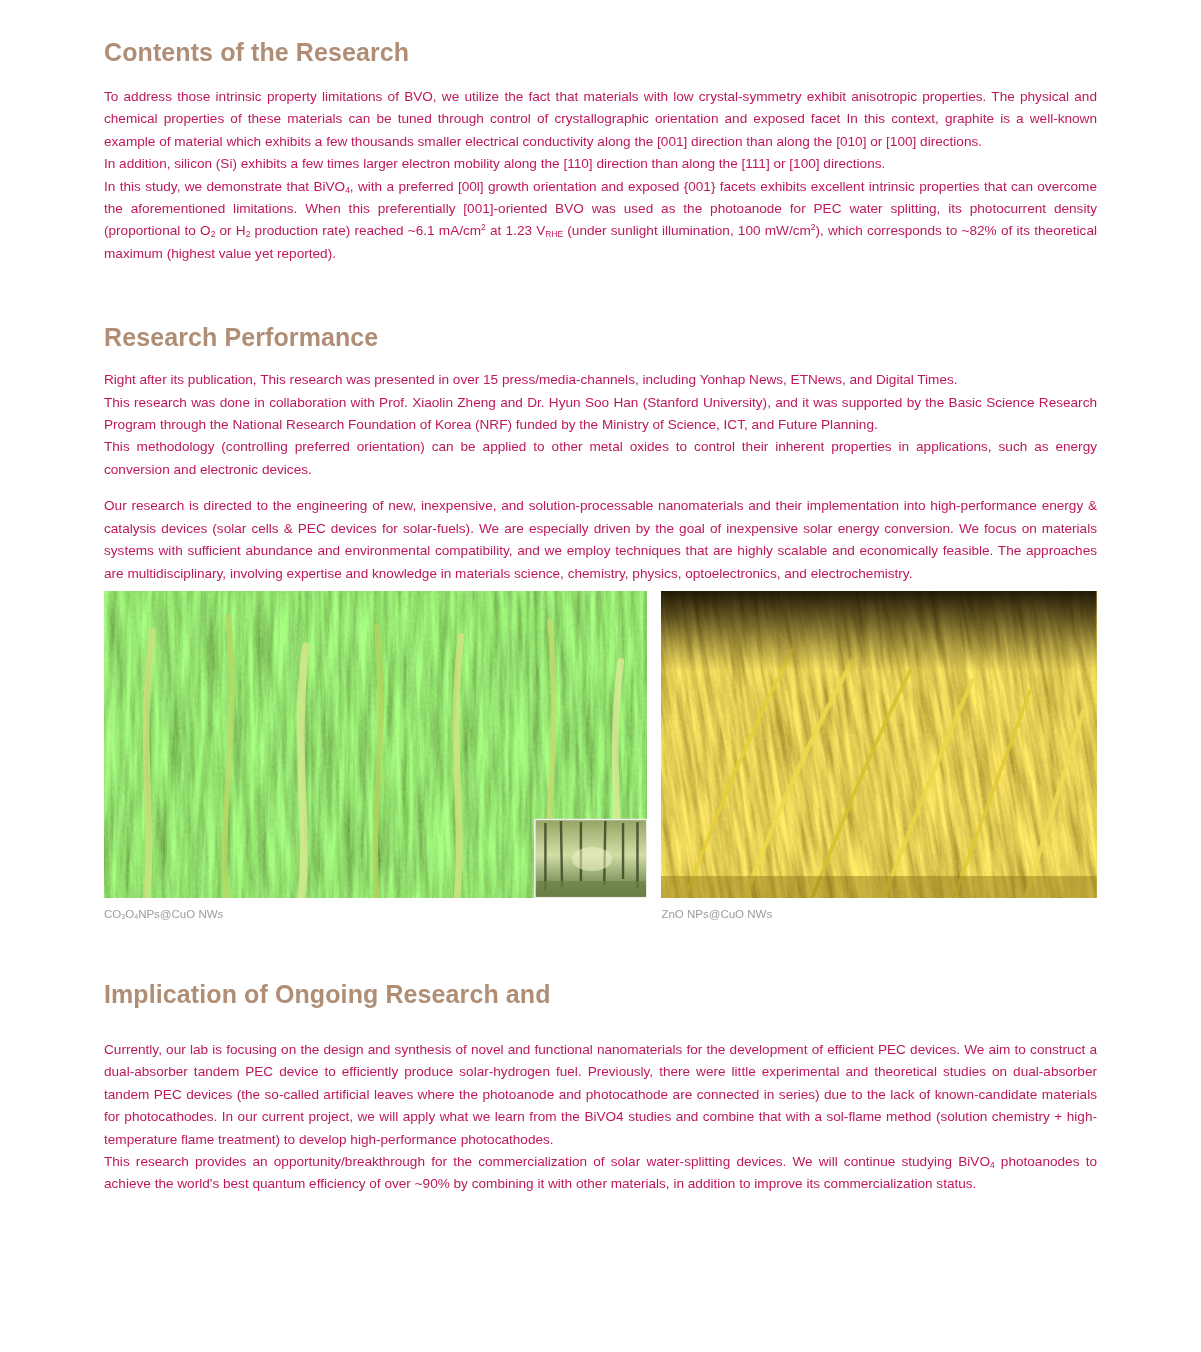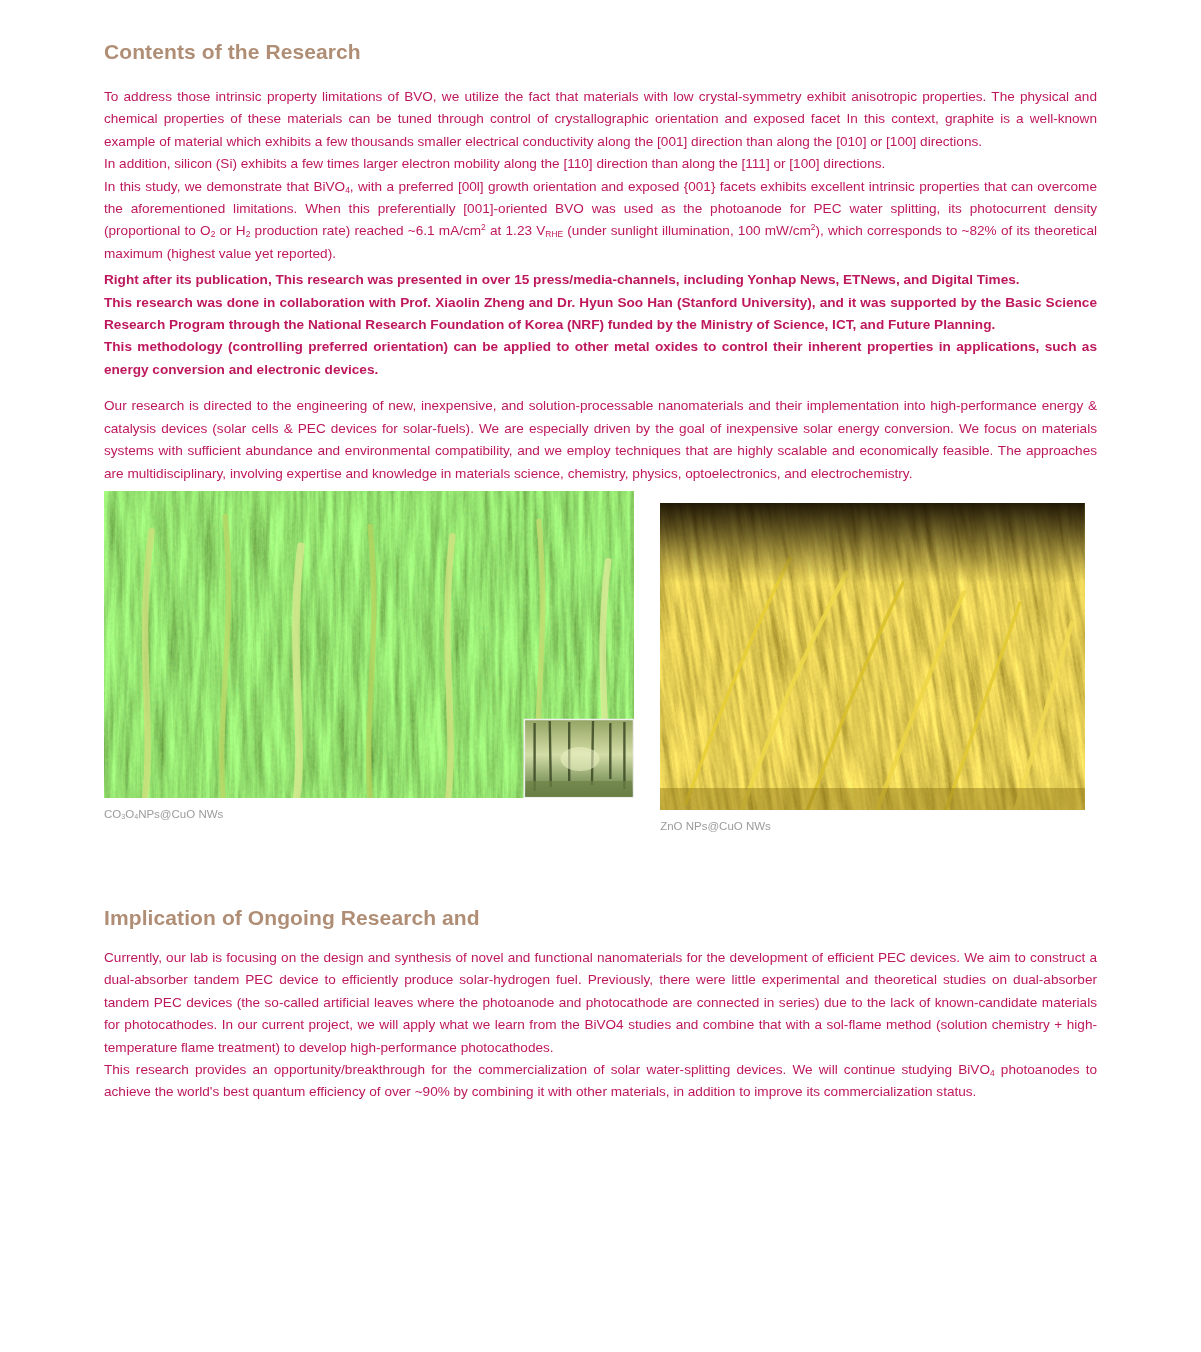--- a/index.html
+++ b/index.html
@@ -3,63 +3,64 @@
 <meta charset="utf-8">
 <style>
   html,body{margin:0;padding:0;background:#ffffff;}
   body{
     width:1201px;height:1352px;overflow:hidden;
     font-family:"Liberation Sans","DejaVu Sans",sans-serif;
     -webkit-font-smoothing:antialiased;
   }
   .content{margin-left:104px;width:993px;}
   .sec-heading{
-    font-size:21px;font-weight:bold;color:#b08e76;
+    font-size:25px;font-weight:bold;color:#b08e76;
     margin:0;padding:0;line-height:24px;letter-spacing:0.1px;
   }
   .sec-heading .line{display:block;}
   .para{
     font-size:13.6px;line-height:22.4px;color:#be185d;
     text-align:justify;margin:0;padding:0;
   }
   .para + .para{margin-top:0;}
   sub,sup{font-size:0.62em;line-height:0;}
   sub{vertical-align:-0.2em;}
   sup{vertical-align:0.6em;}
   
   #h-contents{margin-top:40px;}
   #p-contents{margin-top:22px;}
   #h-performance{margin-top:60px;}
-  #p-performance{margin-top:4px;font-weight:bold;}
+  #p-performance{margin-top:20px;}
   #h-areas{margin-top:87px;}
   #p-areas{margin-top:14px;}
   .figrow{display:flex;gap:14px;margin-top:6px;}
   .fig{display:block;}
   .fig-img{
     height:307px;overflow:hidden;position:relative;background:#173102;
   }
   .fig-img svg{display:block;width:100%;height:100%;}
   .fig-caption{
     font-size:11.5px;color:#9c9c9c;margin-top:9px;line-height:14px;
   }
   #h-implication{margin-top:60px;line-height:26px;}
-  #p-implication{margin-top:16px;}
+  #p-implication{margin-top:32px;}
 </style>
 </head>
 <body>
 
 <div class="content">
 
   <h2 class="sec-heading" id="h-contents">Contents of the Research</h2>
   <div id="p-contents">
     <p class="para">To address those intrinsic property limitations of BVO, we utilize the fact that materials with low crystal-symmetry exhibit anisotropic properties. The physical and chemical properties of these materials can be tuned through control of crystallographic orientation and exposed facet In this context, graphite is a well-known example of material which exhibits a few thousands smaller electrical conductivity along the [001] direction than along the [010] or [100] directions.</p>
     <p class="para">In addition, silicon (Si) exhibits a few times larger electron mobility along the [110] direction than along the [111] or [100] directions.</p>
     <p class="para">In this study, we demonstrate that BiVO<sub>4</sub>, with a preferred [00l] growth orientation and exposed {001} facets exhibits excellent intrinsic properties that can overcome the aforementioned limitations. When this preferentially [001]-oriented BVO was used as the photoanode for PEC water splitting, its photocurrent density (proportional to O<sub>2</sub> or H<sub>2</sub> production rate) reached ~6.1 mA/cm<sup>2</sup> at 1.23 V<sub>RHE</sub> (under sunlight illumination, 100 mW/cm<sup>2</sup>), which corresponds to ~82% of its theoretical maximum (highest value yet reported).</p>
   </div>
 
+  <h2 class="sec-heading" id="h-performance">Research Performance</h2>
   <div id="p-performance">
     <p class="para">Right after its publication, This research was presented in over 15 press/media-channels, including Yonhap News, ETNews, and Digital Times.</p>
     <p class="para">This research was done in collaboration with Prof. Xiaolin Zheng and Dr. Hyun Soo Han (Stanford University), and it was supported by the Basic Science Research Program through the National Research Foundation of Korea (NRF) funded by the Ministry of Science, ICT, and Future Planning.</p>
     <p class="para">This methodology (controlling preferred orientation) can be applied to other metal oxides to control their inherent properties in applications, such as energy conversion and electronic devices.</p>
   </div>
 
   <div id="p-areas">
     <p class="para">Our research is directed to the engineering of new, inexpensive, and solution-processable nanomaterials and their implementation into high-performance energy &amp; catalysis devices (solar cells &amp; PEC devices for solar-fuels). We are especially driven by the goal of inexpensive solar energy conversion. We focus on materials systems with sufficient abundance and environmental compatibility, and we employ techniques that are highly scalable and economically feasible. The approaches are multidisciplinary, involving expertise and knowledge in materials science, chemistry, physics, optoelectronics, and electrochemistry.</p>
   </div>
 
@@ -106,21 +107,21 @@
               <line x1="481" y1="231" x2="481" y2="298"></line>
             </g>
             <ellipse cx="440" cy="268" rx="18" ry="12" fill="#eef2c6" opacity="0.55"></ellipse>
             <rect x="390" y="290" width="98" height="16" fill="#6d8146" opacity="0.7"></rect>
           </g>
         </svg>
       </div>
       <figcaption class="fig-caption">CO<sub>3</sub>O<sub>4</sub>NPs@CuO NWs</figcaption>
     </figure>
 
-    <figure class="fig" style="width:444px;margin:12px;">
+    <figure class="fig" style="width:444px;margin:0;">
       <div class="fig-img" style="background:#140e00;">
         <svg viewBox="0 0 490 307" preserveAspectRatio="none">
           <defs>
             <filter id="goldTex" x="-10%" y="-10%" width="120%" height="120%">
               <feTurbulence type="fractalNoise" baseFrequency="0.14 0.012" numOctaves="4" seed="23" result="g"></feTurbulence>
               <feColorMatrix in="g" type="matrix" values="1.05 0 0 0 0.24  0.88 0 0 0 0.16  0.18 0 0 0 0.00  0 0 0 0 1"></feColorMatrix>
             </filter>
             <filter id="goldSpeckle" x="-10%" y="-10%" width="120%" height="120%">
               <feTurbulence type="fractalNoise" baseFrequency="0.38 0.3" numOctaves="2" seed="8" result="gs"></feTurbulence>
               <feColorMatrix in="gs" type="matrix" values="0.95 0 0 0 0.35  0.8 0 0 0 0.28  0.15 0 0 0 0.02  0 0 0 0.5 0"></feColorMatrix>

